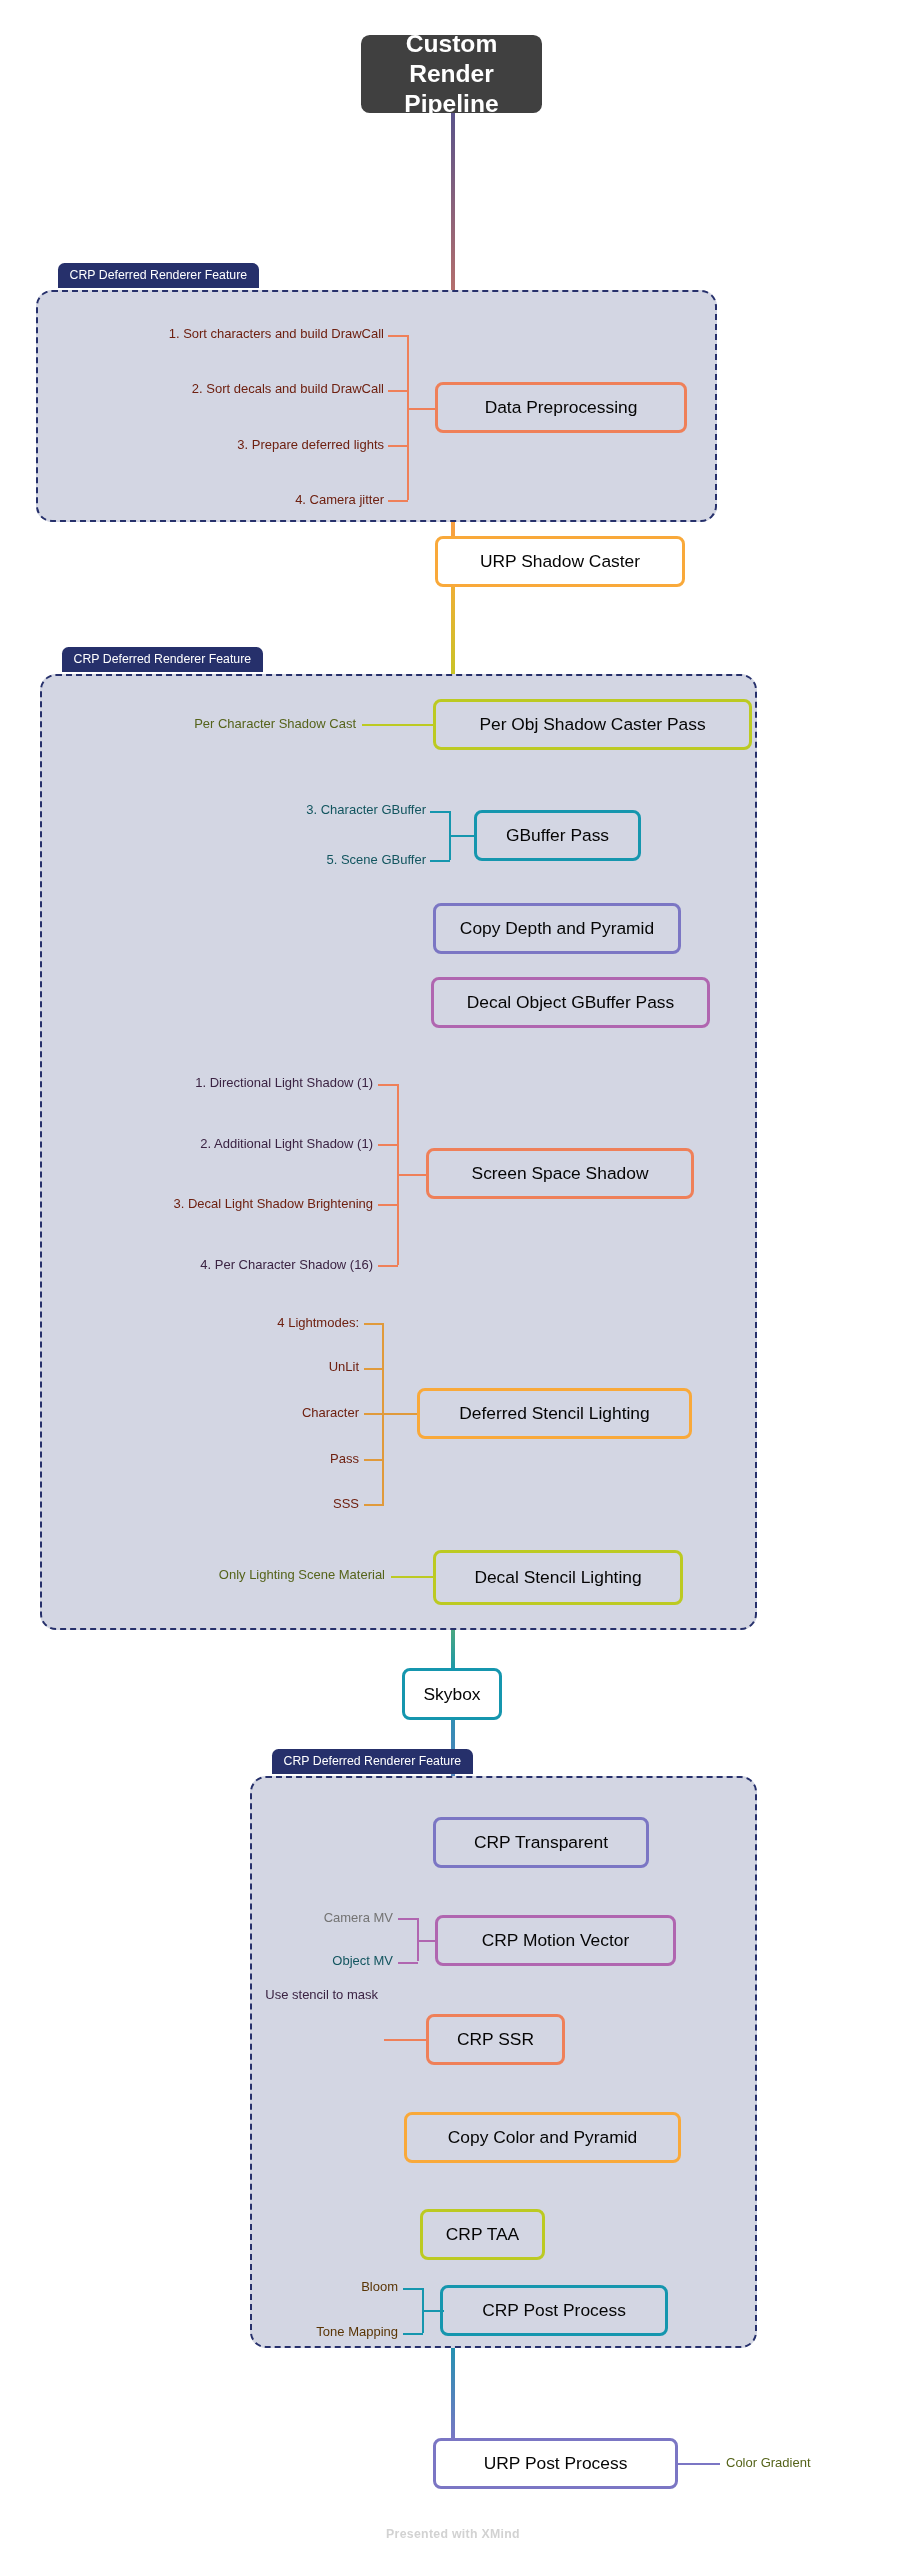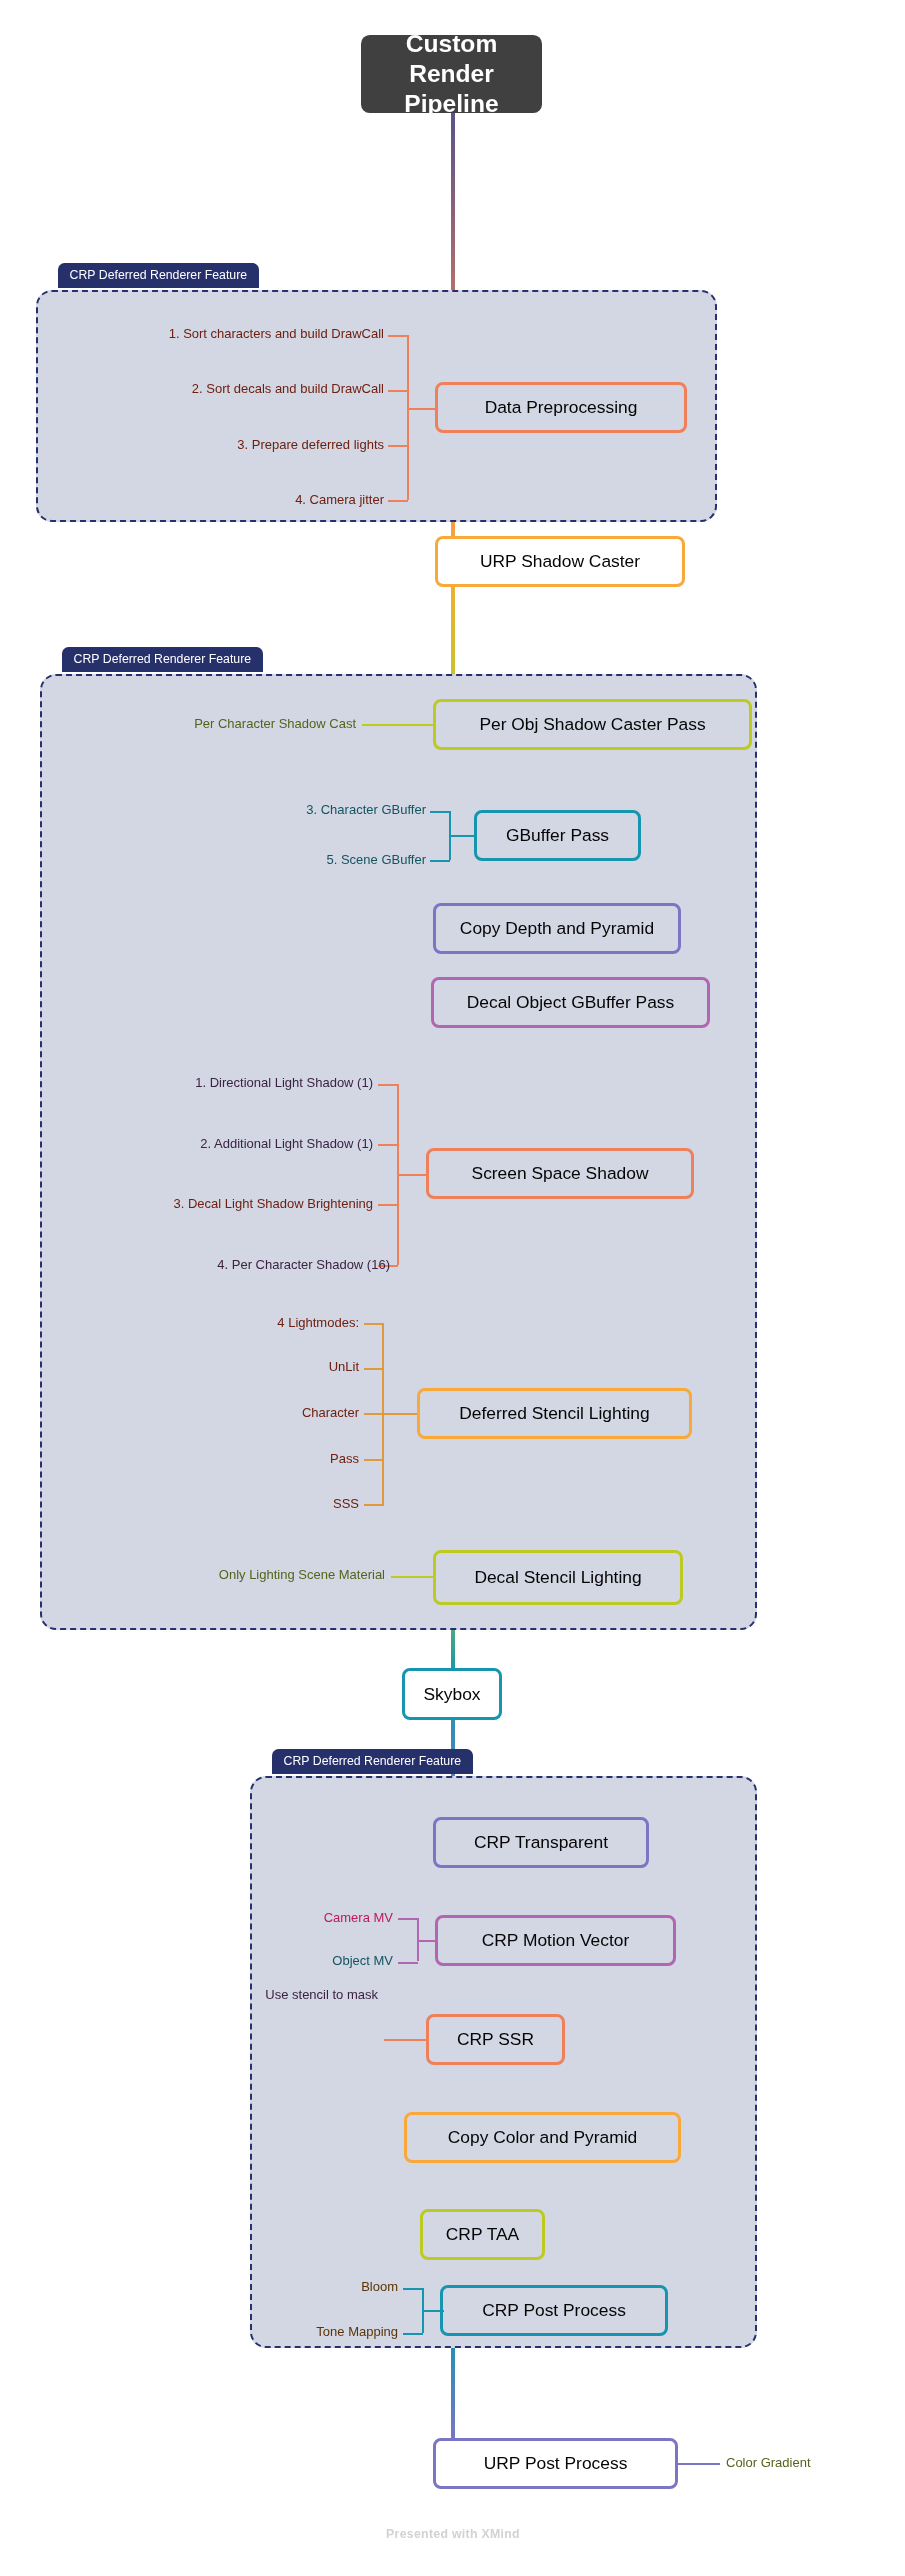--- a/index.html
+++ b/index.html
@@ -187,21 +187,21 @@
 
   <div class="bv" style="left:397px; top:1084px; height:181px; background:#ef8059;"></div>
   <div class="bh" style="left:378px; top:1084px; width:20px; background:#ef8059;"></div>
   <div class="bh" style="left:378px; top:1144px; width:20px; background:#ef8059;"></div>
   <div class="bh" style="left:378px; top:1204px; width:20px; background:#ef8059;"></div>
   <div class="bh" style="left:378px; top:1265px; width:20px; background:#ef8059;"></div>
   <div class="bh" style="left:397px; top:1174px; width:32px; background:#ef8059;"></div>
   <div class="blabel" style="left:43px; top:1076px; width:330px; color:#3b2343;"><span>1. Directional Light Shadow (1)</span></div>
   <div class="blabel" style="left:43px; top:1137px; width:330px; color:#3b2343;"><span>2. Additional Light Shadow (1)</span></div>
   <div class="blabel" style="left:43px; top:1197px; width:330px; color:#6e2010;"><span>3. Decal Light Shadow Brightening</span></div>
-  <div class="blabel" style="left:43px; top:1258px; width:330px; color:#3b2343;margin-left:17px;"><span>4. Per Character Shadow (16)</span></div>
+  <div class="blabel" style="left:43px; top:1258px; width:330px; color:#3b2343;"><span>4. Per Character Shadow (16)</span></div>
   <div class="node" style="left:426px; top:1148px; width:268px; height:51px; border-color:#ef8059;">
     <span>Screen Space Shadow</span>
   </div>
 
   <div class="bv" style="left:382px; top:1323px; height:181px; background:#e09a3b;"></div>
   <div class="bh" style="left:364px; top:1323px; width:20px; background:#e09a3b;"></div>
   <div class="bh" style="left:364px; top:1368px; width:20px; background:#e09a3b;"></div>
   <div class="bh" style="left:364px; top:1413px; width:20px; background:#e09a3b;"></div>
   <div class="bh" style="left:364px; top:1459px; width:20px; background:#e09a3b;"></div>
   <div class="bh" style="left:364px; top:1504px; width:20px; background:#e09a3b;"></div>
@@ -226,21 +226,21 @@
   </div>
 
   <div class="node" style="left:433px; top:1817px; width:216px; height:51px; border-color:#7b76c4;">
     <span>CRP Transparent</span>
   </div>
 
   <div class="bv" style="left:417px; top:1918px; height:43px; background:#b066b0;"></div>
   <div class="bh" style="left:398px; top:1918px; width:20px; background:#b066b0;"></div>
   <div class="bh" style="left:398px; top:1962px; width:20px; background:#b066b0;"></div>
   <div class="bh" style="left:417px; top:1940px; width:20px; background:#b066b0;"></div>
-  <div class="blabel" style="left:217px; top:1911px; width:176px; color:#be185d;"><span>Camera MV</span></div>
+  <div class="blabel" style="left:217px; top:1911px; width:176px; color:#737373;"><span>Camera MV</span></div>
   <div class="blabel" style="left:217px; top:1954px; width:176px; color:#12555f;"><span>Object MV</span></div>
   <div class="node" style="left:435px; top:1915px; width:241px; height:51px; border-color:#b066b0;">
     <span>CRP Motion Vector</span>
   </div>
 
   <div class="bh" style="left:384px; top:2039px; width:43px; background:#ef8059;"></div>
   <div class="blabel" style="left:130px; top:1988px; width:248px; color:#3b2343;"><span>Use stencil to mask</span></div>
   <div class="node" style="left:426px; top:2014px; width:139px; height:51px; border-color:#ef8059;">
     <span>CRP SSR</span>
   </div>

